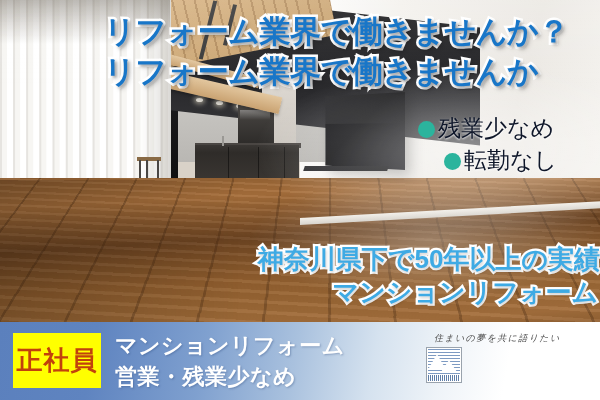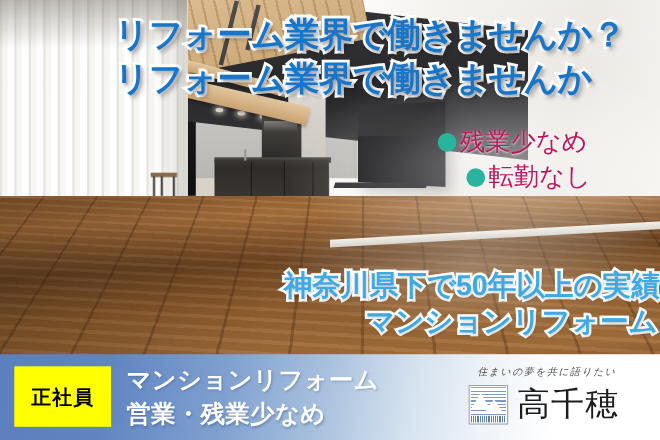--- a/index.html
+++ b/index.html
@@ -208,24 +208,24 @@
     text-shadow:
       2px 2px 3px rgba(0,0,0,.30),
       3px 3px 5px rgba(0,0,0,.18);
     white-space: nowrap;
   }
   .headline .l1 { display:block; }
   .headline .l2 { display:block; }
 
   .bullets {
     position: absolute;
-    left: 398px; top: 113px;
+    left: 418px; top: 113px;
     font-size: 23px;
     font-weight: normal;
-    color: #be185d;
+    color: #0f172a;
     line-height: 1.38;
     text-shadow: 0 1px 2px rgba(255,255,255,.85);
   }
   .bullets .row { display:block; white-space: nowrap; }
   .bullets .row.r2 { padding-left: 26px; }
   .dot {
     display: inline-block;
     width: 17px; height: 17px;
     border-radius: 50%;
     background: #2bb49d;
@@ -259,23 +259,23 @@
   }
   .badge {
     position: absolute;
     left: 13px; top: 11px;
     width: 88px; height: 55px;
     background: #ffff00;
     display: flex; align-items: center; justify-content: center;
   }
   .badge-text {
     font-weight: bold;
-    font-size: 18px;
+    font-size: 26px;
     letter-spacing: 1px;
-    color: #000000;
+    color: #c2410c;
   }
   .job {
     position: absolute;
     left: 115px; top: 8px;
     color: #ffffff;
     font-weight: bold;
     font-size: 22px;
     line-height: 1.42;
     letter-spacing: 0.5px;
     text-shadow: 1px 1px 2px rgba(40,70,120,.35);
@@ -422,18 +422,17 @@
       <div class="logo-tagline">住まいの夢を共に語りたい</div>
       <div class="logo-row">
         <div class="logo-mark">
           <div class="logo-stripes"></div>
           <svg class="logo-peaks" viewBox="0 0 30 22">
             <polygon points="9,1 17,15 1,15" fill="#ffffff"></polygon>
             <polygon points="21,7 29,19 13,19" fill="#ffffff"></polygon>
           </svg>
           <div class="logo-caption"></div>
         </div>
-        <div class="logo-name">高千穂</div>
       </div>
     </div>
 
   </div>
 </div>
 
 </body></html>

